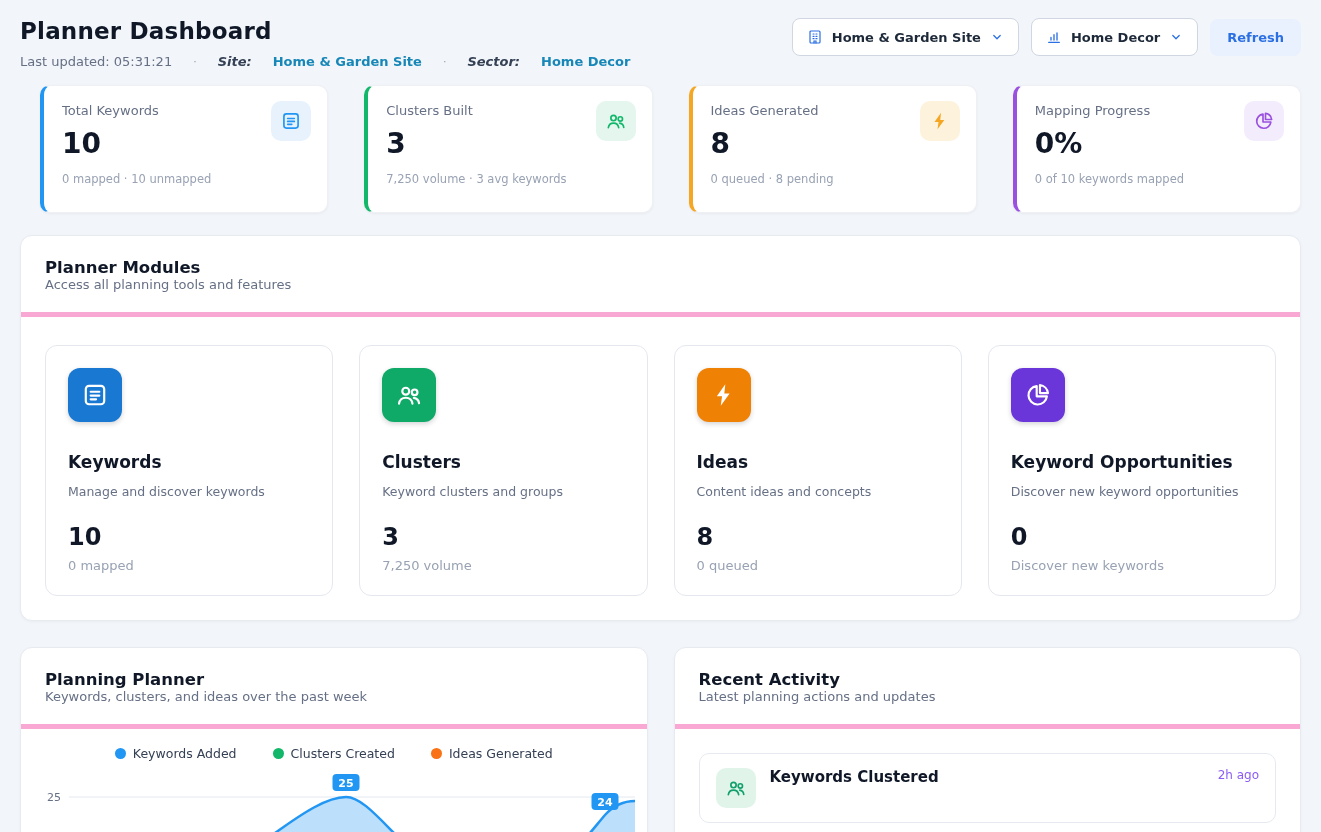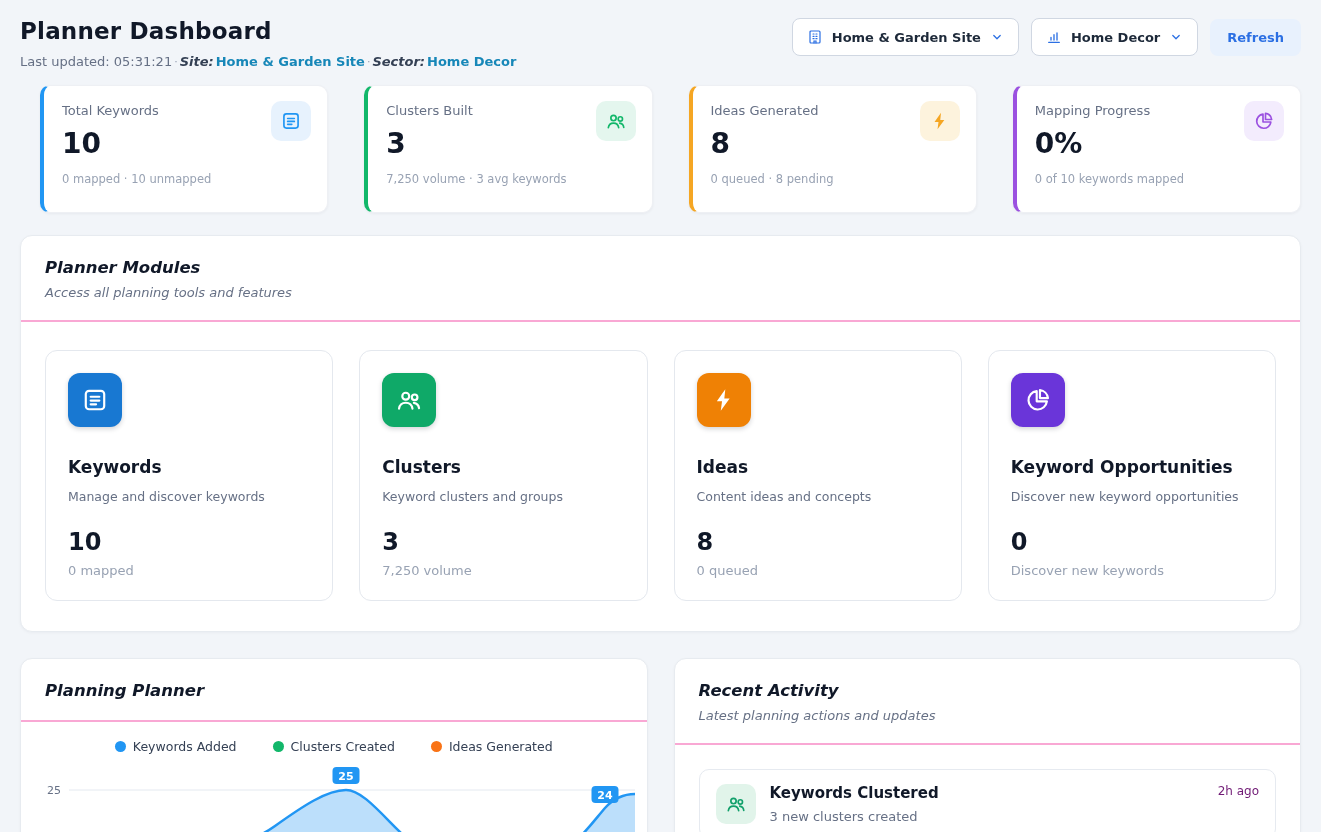--- a/index.html
+++ b/index.html
@@ -9,21 +9,21 @@
     background:#f2f5f9;
     color:#101828;
     overflow:hidden;
     position:relative;
   }
   .page { padding:18px 20px 0; }
 
   
   .topbar { display:flex; justify-content:space-between; align-items:flex-start; }
   .page-title { font-size:23px; font-weight:700; color:#101828; letter-spacing:.2px; }
-  .meta { margin-top:10px; font-size:13px; color:#667085; display:flex; align-items:center; gap:2px; }
+  .meta { margin-top:10px; font-size:13px; color:#667085; display:flex; align-items:center; gap:21px; }
   .meta .dot { color:#98a2b3; font-size:11px; }
   .meta .mlabel { color:#344054; font-weight:700;font-style:italic; }
   .meta .mlink { color:#1787b8; font-weight:600; text-decoration:none; cursor:pointer; }
   .topbar-right { display:flex; gap:12px; align-items:center; }
   .selector {
     display:flex; align-items:center; gap:9px;
     background:#fff; border:1px solid #d0d7e2; border-radius:8px;
     padding:10px 14px; font-size:13px; font-weight:600; color:#1d2939;
     font-family:inherit; cursor:pointer;
   }
@@ -49,23 +49,23 @@
     border-radius:10px; display:flex; align-items:center; justify-content:center;
   }
   .stat-icon svg { width:20px; height:20px; }
   .stat-value { font-size:28px; font-weight:700; margin-top:9px; color:#101828; }
   .stat-sub { font-size:11.5px; color:#98a2b3; margin-top:12px; }
 
   
   .modules-card { background:#fff; border:1px solid #e7ebf0; border-radius:12px; margin-top:22px; box-shadow:0 1px 3px rgba(16,24,40,.04); }
   .section-head { padding:22px 24px 20px; }
   .section-title { font-size:16.5px; font-weight:700; color:#101828; }
-  .section-sub { font-size:13px; color:#667085; margin-top:8px; }
-  .head-divider { border-bottom:2px solid #f9a8d4;font-style:italic; }
-  .modules-grid { display:grid; grid-template-columns:repeat(4,1fr); gap:26px; padding:28px 24px 30px; }
+  .section-sub { font-size:13px; color:#667085; margin-top:0; }
+  .head-divider { border-bottom:5px solid #f9a8d4; }
+  .modules-grid { display:grid; grid-template-columns:repeat(4,1fr); gap:26px; padding:28px 24px 24px; }
   .module-card {
     border:1px solid #e4e8ee; border-radius:12px; padding:22px; background:#fff;
     min-height:236px; cursor:pointer;
   }
   .module-icon {
     width:54px; height:54px; border-radius:12px; color:#fff;
     display:flex; align-items:center; justify-content:center;
     box-shadow:0 2px 5px rgba(16,24,40,.18);
   }
   .module-icon svg { width:26px; height:26px; }
@@ -97,21 +97,21 @@
     border:1px solid #e6eaf0; border-radius:10px; padding:14px 16px;
   }
   .activity-icon {
     width:40px; height:40px; border-radius:10px; background:#e1f4ea; color:#12a06b;
     display:flex; align-items:center; justify-content:center; flex:0 0 auto;
   }
   .activity-icon svg { width:20px; height:20px; }
   .activity-text { flex:1; }
   .activity-title { font-size:15px; font-weight:700; color:#101828; }
   .activity-desc { font-size:13px; color:#667085; margin-top:7px; }
-  .activity-time { font-size:12px; color:#701a75; white-space:nowrap; }
+  .activity-time { font-size:12px; color:#8b5cf6; white-space:nowrap; }
 </style>
 </head>
 <body>
 
 <div class="page">
 
   <header class="topbar">
     <div class="topbar-left">
       <h1 class="page-title">Planner Dashboard</h1>
       <div class="meta">
@@ -272,20 +272,21 @@
       </div>
 
     </div>
   </section>
 
   <section class="bottom">
 
     <div class="panel">
       <div class="section-head head-divider">
         <div class="section-title">Planning Planner</div>
+        <div class="section-sub">Keywords, clusters, and ideas over the past week</div>
       </div>
       <div class="legend">
         <div class="legend-item">
           <span class="legend-dot" style="background: rgb(33, 150, 243);"></span>
           <span>Keywords Added</span>
         </div>
         <div class="legend-item">
           <span class="legend-dot" style="background: rgb(18, 183, 106);"></span>
           <span>Clusters Created</span>
         </div>
@@ -322,21 +323,20 @@
           <div class="activity-icon">
             <svg viewBox="0 0 24 24" fill="none" stroke="currentColor" stroke-width="2" stroke-linecap="round" stroke-linejoin="round">
                 <circle cx="9" cy="8.5" r="3.2"></circle>
                 <path d="M2.8 20c.5-3.4 3-5.5 6.2-5.5s5.7 2.1 6.2 5.5"></path>
                 <circle cx="17.2" cy="9.5" r="2.6"></circle>
                 <path d="M16.5 14.6c2.6.4 4.4 2.2 4.8 5"></path>
               </svg>
           </div>
           <div class="activity-text">
             <div class="activity-title">Keywords Clustered</div>
-            <div class="activity-desc">3 new clusters created</div>
           </div>
           <div class="activity-time">2h ago</div>
         </div>
       </div>
     </div>
 
   </section>
 </div>
 
 </body></html>

